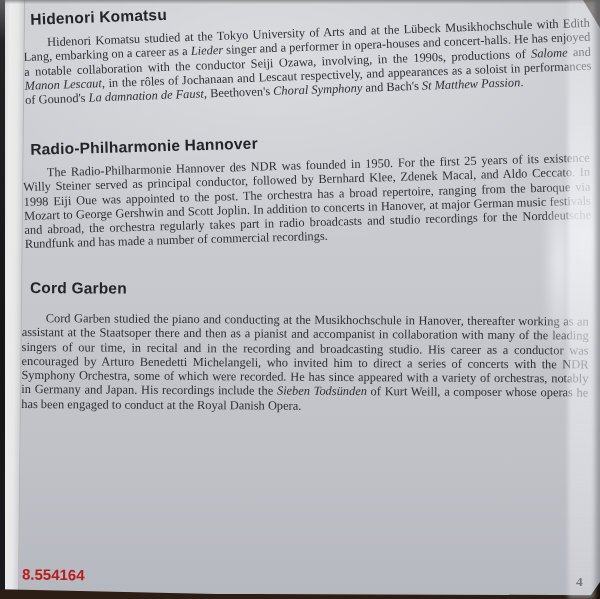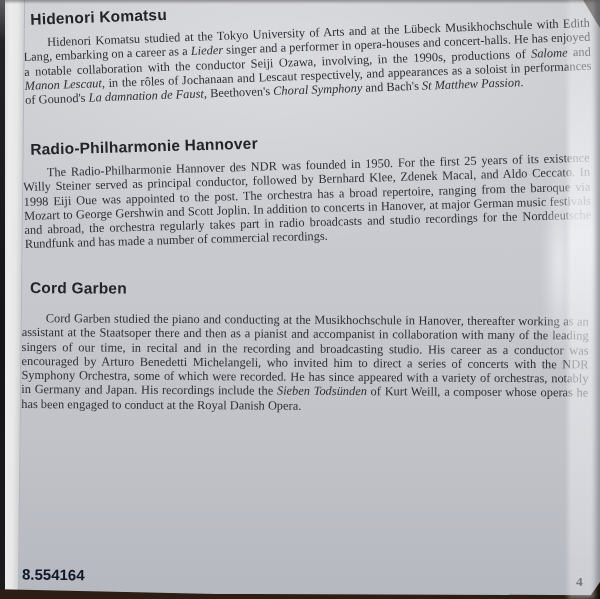--- a/index.html
+++ b/index.html
@@ -73,21 +73,21 @@
   }
   .sec-1 { top:11px;  transform:rotate(-2.05deg); transform-origin:0 0; }
   .sec-1 .para { margin-top:7px; }
   .sec-2 { top:141px; transform:rotate(-1.55deg); transform-origin:0 0; }
   .sec-2 .para { margin-top:7px; }
   .sec-3 { top:279px; transform:rotate(0.35deg);  transform-origin:0 0; }
   .sec-3 .para { margin-top:14px; }
   .catalog {
     position:absolute; left:22px; top:566px; z-index:2;
     font-family:"Liberation Sans", sans-serif; font-weight:bold;
-    font-size:15px; color:#0f172a; transform:rotate(0.7deg);
+    font-size:15px; color:#b91c1c; transform:rotate(0.7deg);
   }
   .pagenum {
     position:absolute; left:576px; top:574px; z-index:2;
     font-family:"Liberation Serif", serif; font-weight:bold;
     font-size:13.5px; color:#26262c;
   }
 </style>
 </head>
 <body>
 

